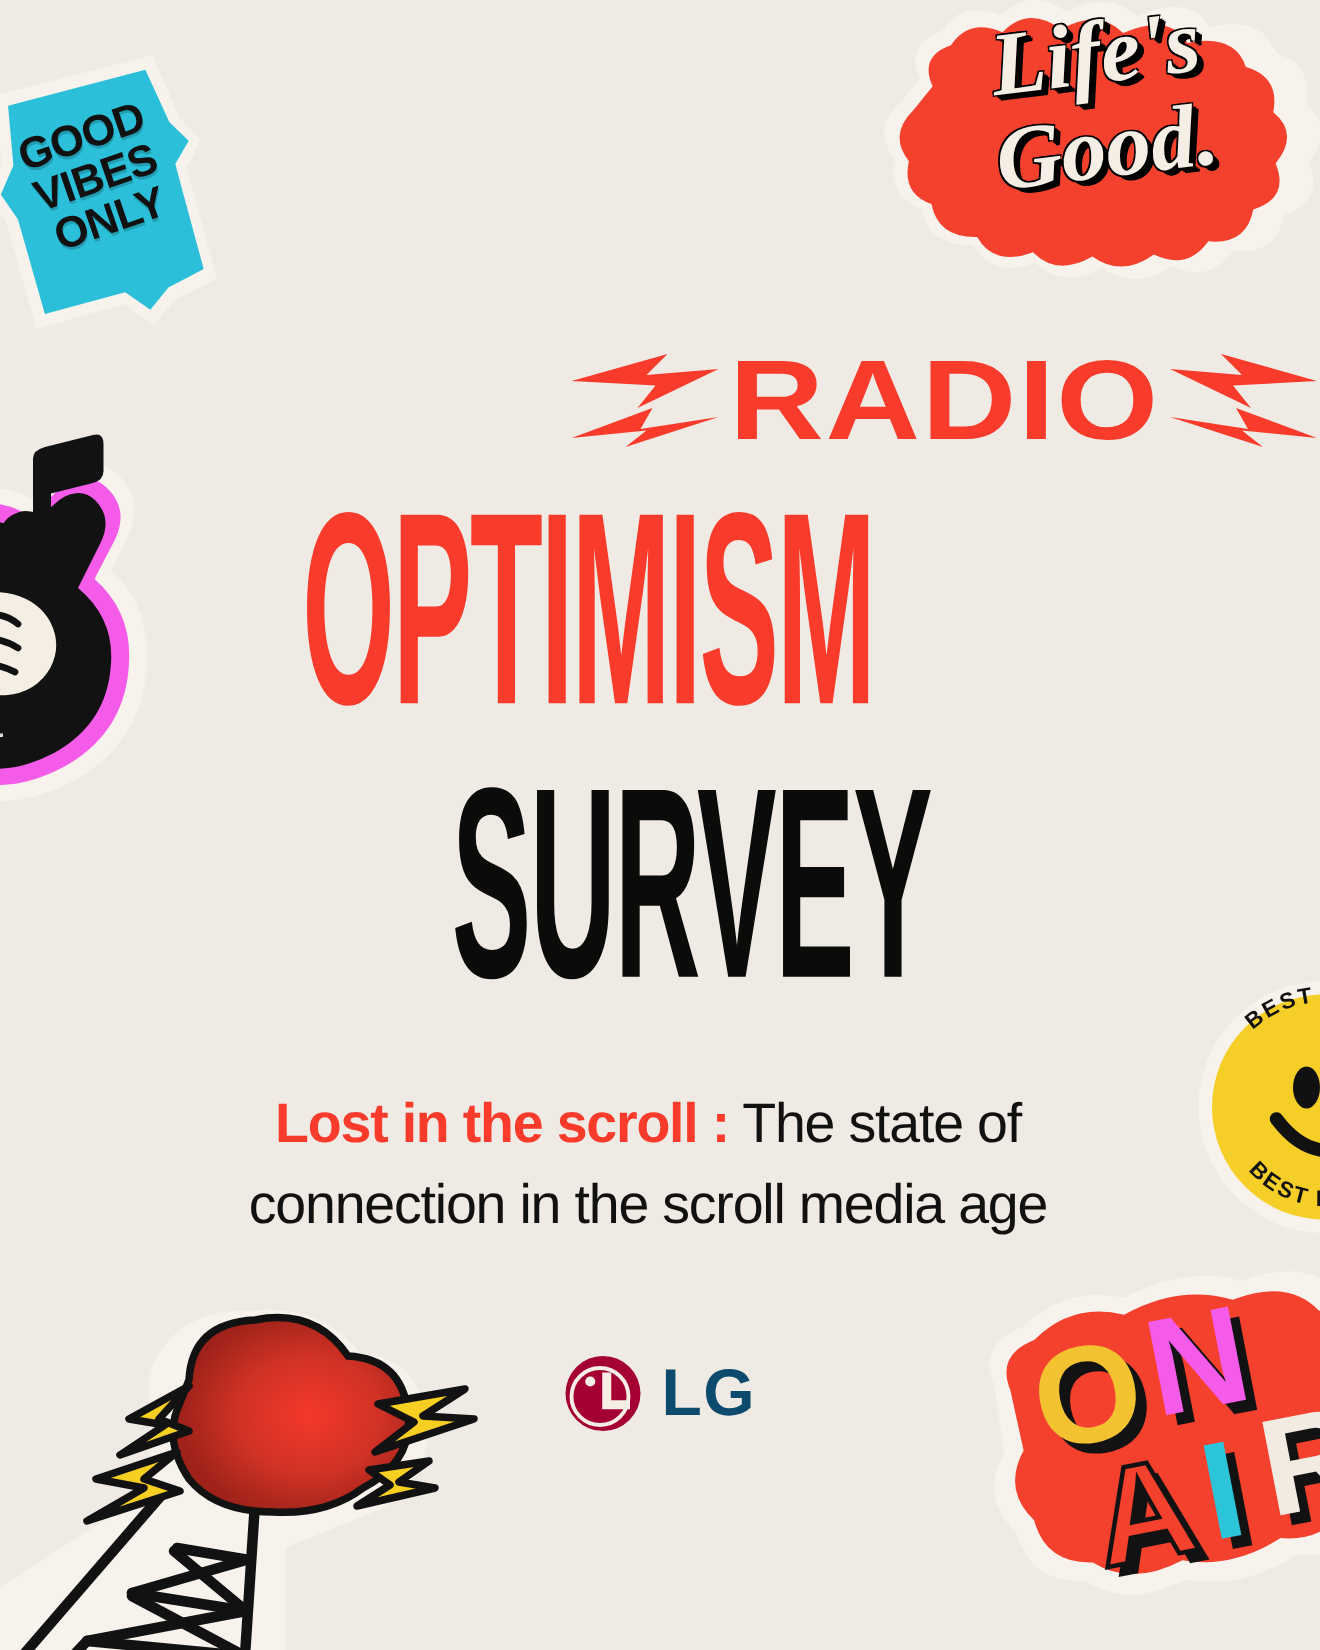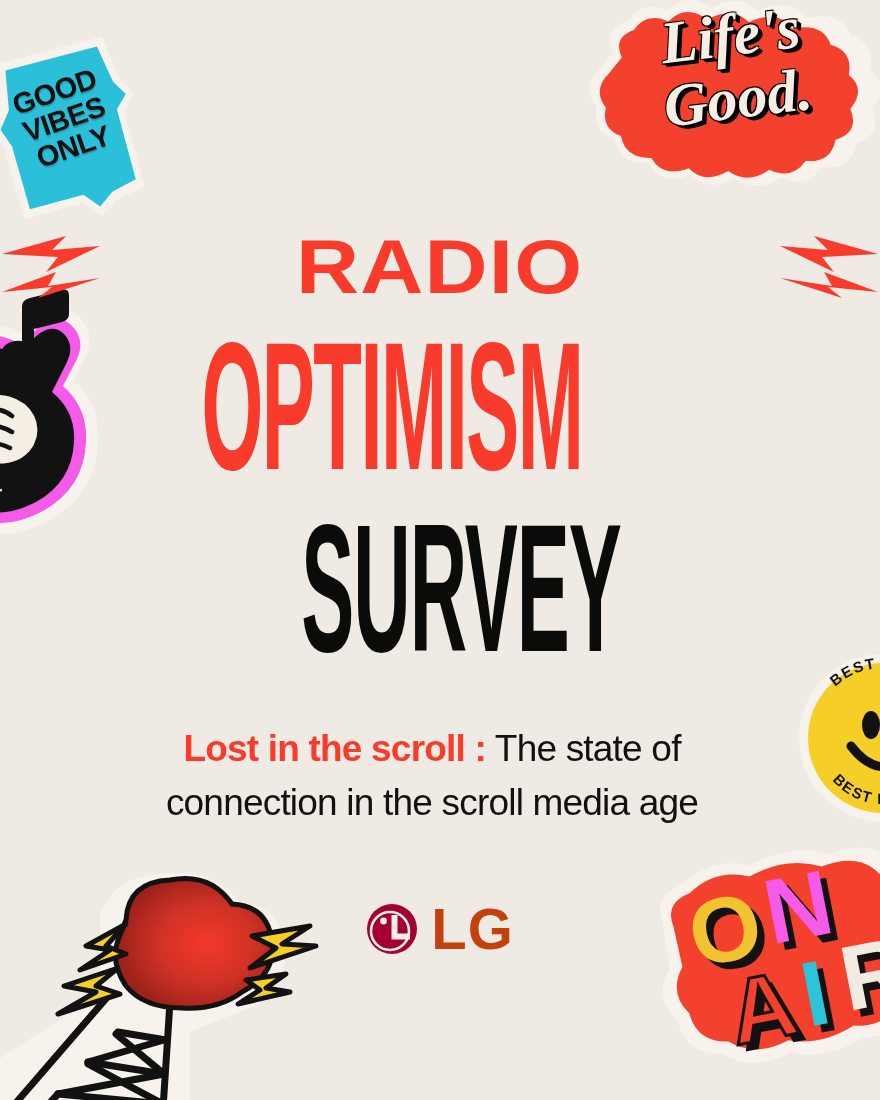--- a/index.html
+++ b/index.html
@@ -29,21 +29,21 @@
 
   
   .radio-row {
     position: absolute;
     left: 0;
     top: 228px;
     width: 880px;
     height: 78px;
     display: flex;
     align-items: center;
-    justify-content: space-between;
+    justify-content: flex-end;
     gap: 26px;
   }
   .bolt-pair {
     width: 103px;
     height: 70px;
     flex: none;
   }
   .radio-word {
     font-family: "Liberation Sans", sans-serif;
     font-weight: bold;
@@ -136,24 +136,24 @@
     gap: 13px;
   }
   .lg-mark {
     width: 52px;
     height: 52px;
     flex: none;
   }
   .lg-word {
     font-family: "Liberation Sans", sans-serif;
     font-weight: bold;
-    font-size: 58px;
+    font-size: 44px;
     line-height: 44px;
     letter-spacing: 1px;
-    color: #c2410c;
+    color: #0c4a6e;
   }
 
   
   .sticker { position: absolute; }
 
   
   #sticker-good-vibes { left: -14px; top: 28px; width: 168px; height: 200px; }
   .gv-text {
     position: absolute;
     left: 14px;

